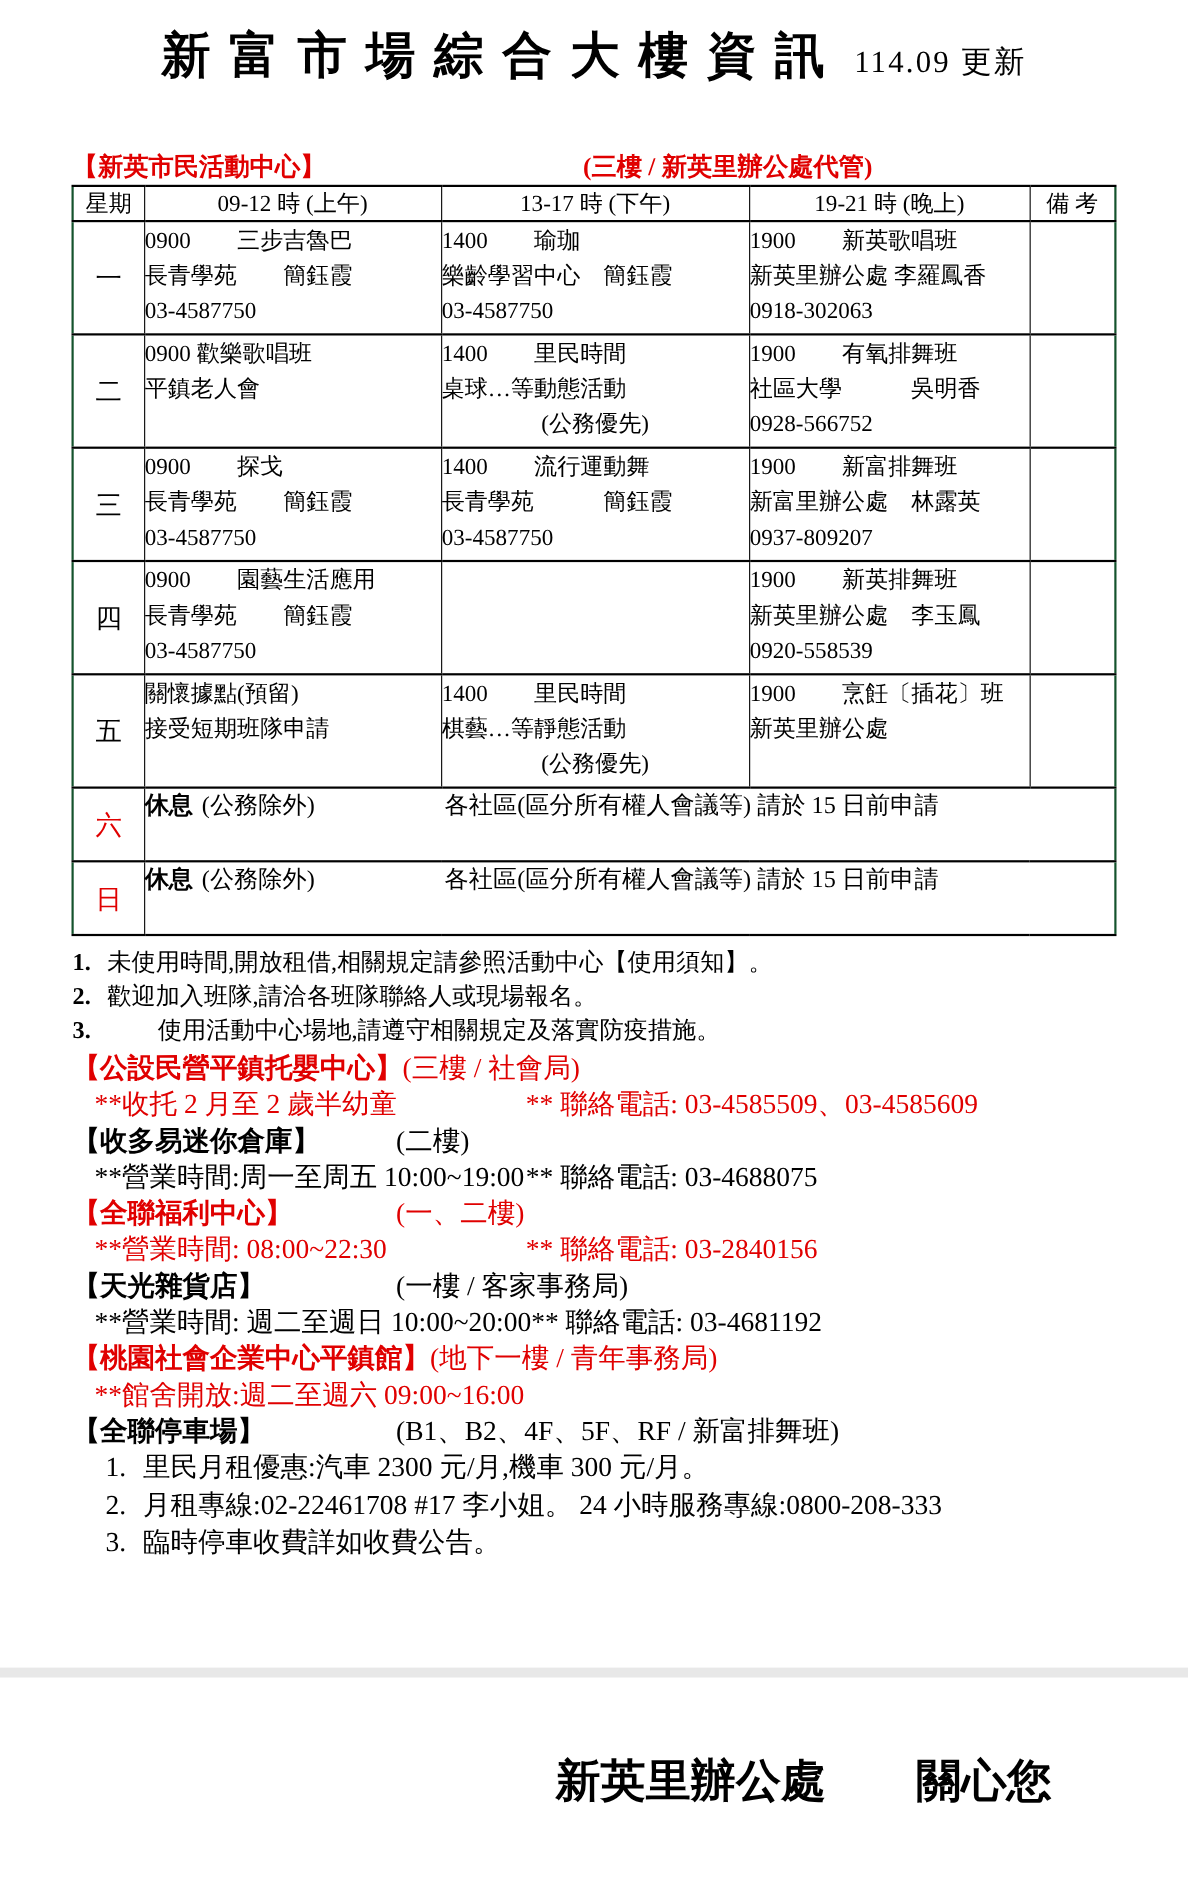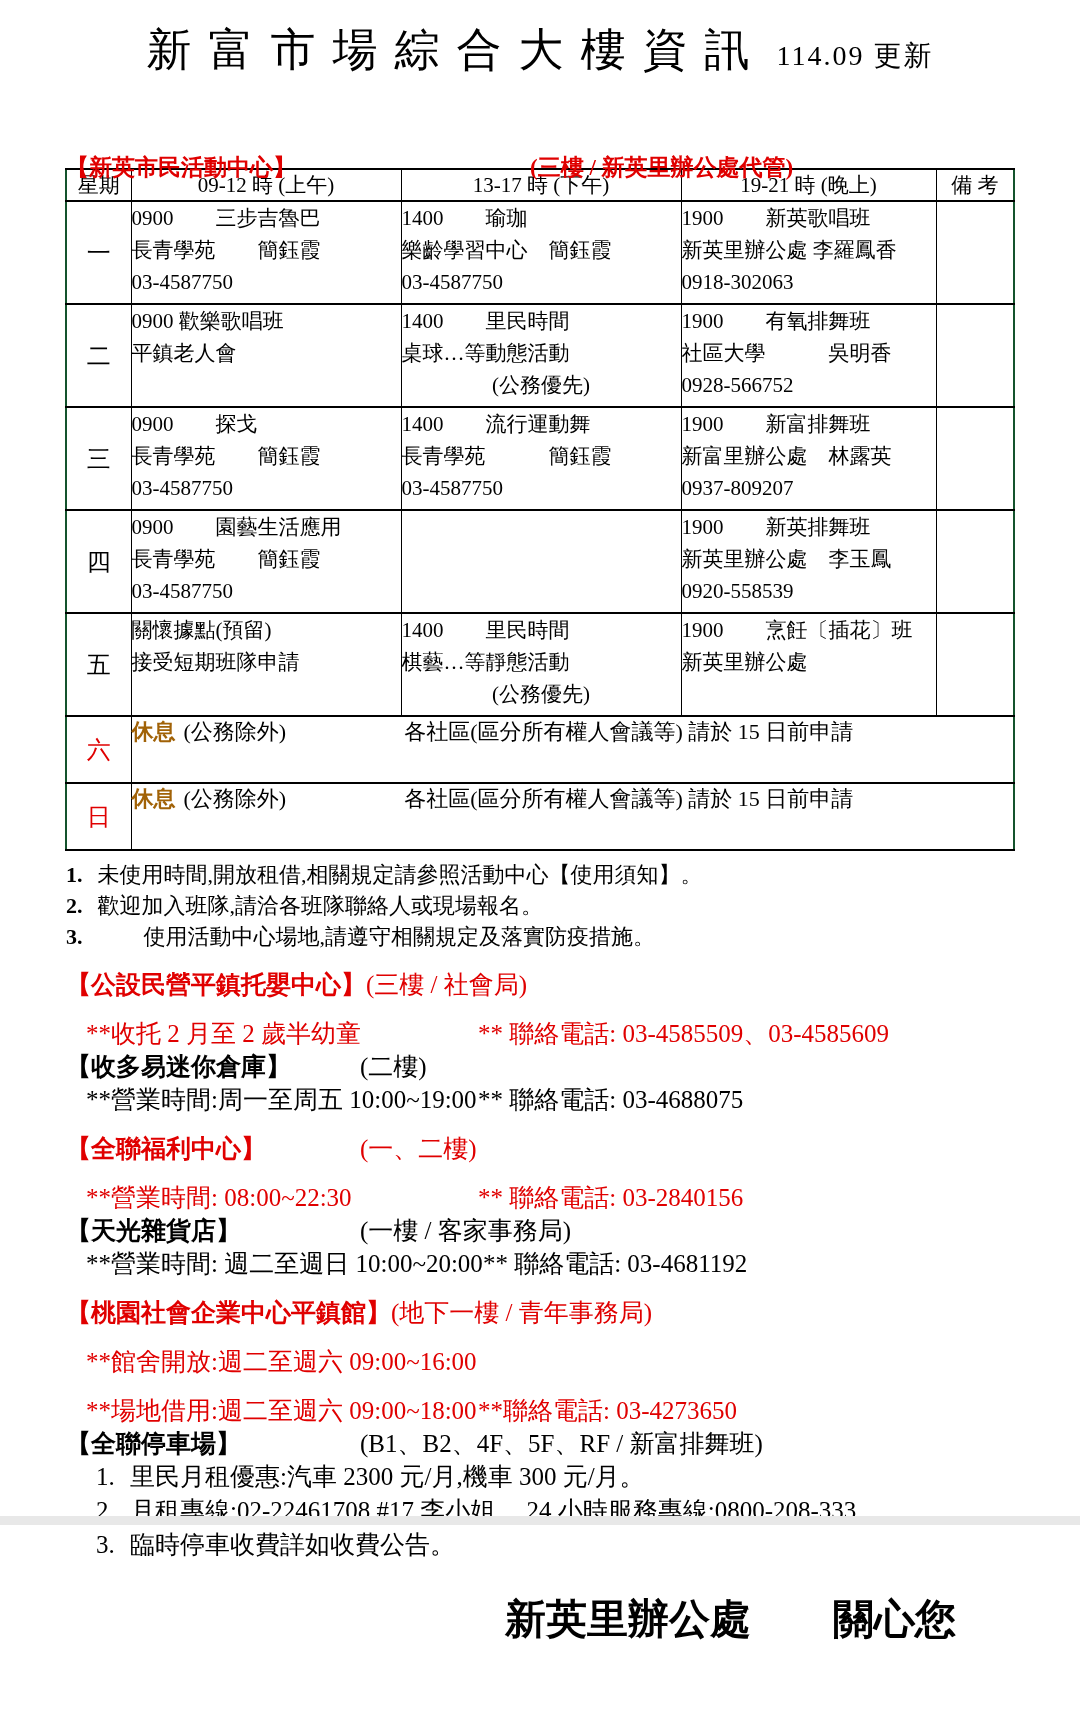--- a/index.html
+++ b/index.html
@@ -1,26 +1,26 @@
 <!DOCTYPE html>
 <html><head>
 <meta charset="utf-8">
 <style>
   html,body { margin:0; padding:0; }
   body {
     width:1080px; height:1709px; background:#ffffff; color:#000;
     font-family:"Liberation Serif","DejaVu Serif",serif;
     position:relative; overflow:hidden;
   }
-  .red { color:#e00000;margin-top:16px; }
+  .red { color:#e00000; }
   .bold { font-weight:bold; }
 
   
   .title-row { padding-top:20px; text-align:center; white-space:nowrap; }
-  .title-main { font-size:45px; font-weight:normal; letter-spacing:17px; }
+  .title-main { font-size:45px; font-weight:bold; letter-spacing:17px; }
   .title-ver  { font-size:28px; margin-left:6px; letter-spacing:2px; }
 
   
   .center-head { position:relative; margin-top:56px; height:30px; font-size:23px; font-weight:bold; }
   .center-name { position:absolute; left:66px; }
   .center-loc  { position:absolute; left:530px; }
 
   
   table.sched {
     margin:2px 0 0 65px; width:948px;
@@ -35,21 +35,21 @@
   th { font-size:21px; font-weight:normal; height:30px; }
   tr.r-day { height:103px; }
   tr.r-weekend { height:67px; }
   td.day { text-align:center; vertical-align:middle; font-size:24px; }
   td.slot { vertical-align:top; font-size:21px; padding:3px 8px 0 7px; }
   td.slot .ln { line-height:32px; min-height:32px; white-space:nowrap; }
   td.slot .phone { text-align:left; }
   td.slot .mid { text-align:center; }
   td.remark { }
   td.rest { vertical-align:top; font-size:22px; padding:7px 0 0 8px; white-space:nowrap; }
-  .rest-word { color:#a16207; }
+  .rest-word { color:#000000; }
   .rest-note { margin-left:8px;text-align:right; }
   .rest-detail { margin-left:118px; }
 
   
   .notes { margin:8px 0 0 66px; font-size:22px; }
   .note { line-height:31px; }
   .note-num { font-weight:bold; display:inline-block; width:26px; }
   .note-indent { margin-left:46px; }
 
   
@@ -271,24 +271,20 @@
   </div>
 
   <div class="fac-head red">
     <span class="fac-name">【桃園社會企業中心平鎮館】</span>
     <span>(地下一樓 / 青年事務局)</span>
   </div>
   <div class="fac-line red">
     <span class="fac-left">**館舍開放:週二至週六 09:00~16:00</span>
     <span></span>
   </div>
-  <div class="fac-line red">
-    <span class="fac-left">**場地借用:週二至週六 09:00~18:00</span>
-    <span>**聯絡電話: 03-4273650</span>
-  </div>
 
   <div class="fac-head">
     <span class="fac-name">【全聯停車場】</span>
     <span>(B1、B2、4F、5F、RF / 新富排舞班)</span>
   </div>
   <div class="park-item">
     <span class="park-num">1.</span>
     <span>里民月租優惠:汽車 2300 元/月,機車 300 元/月。</span>
   </div>
   <div class="park-item">

